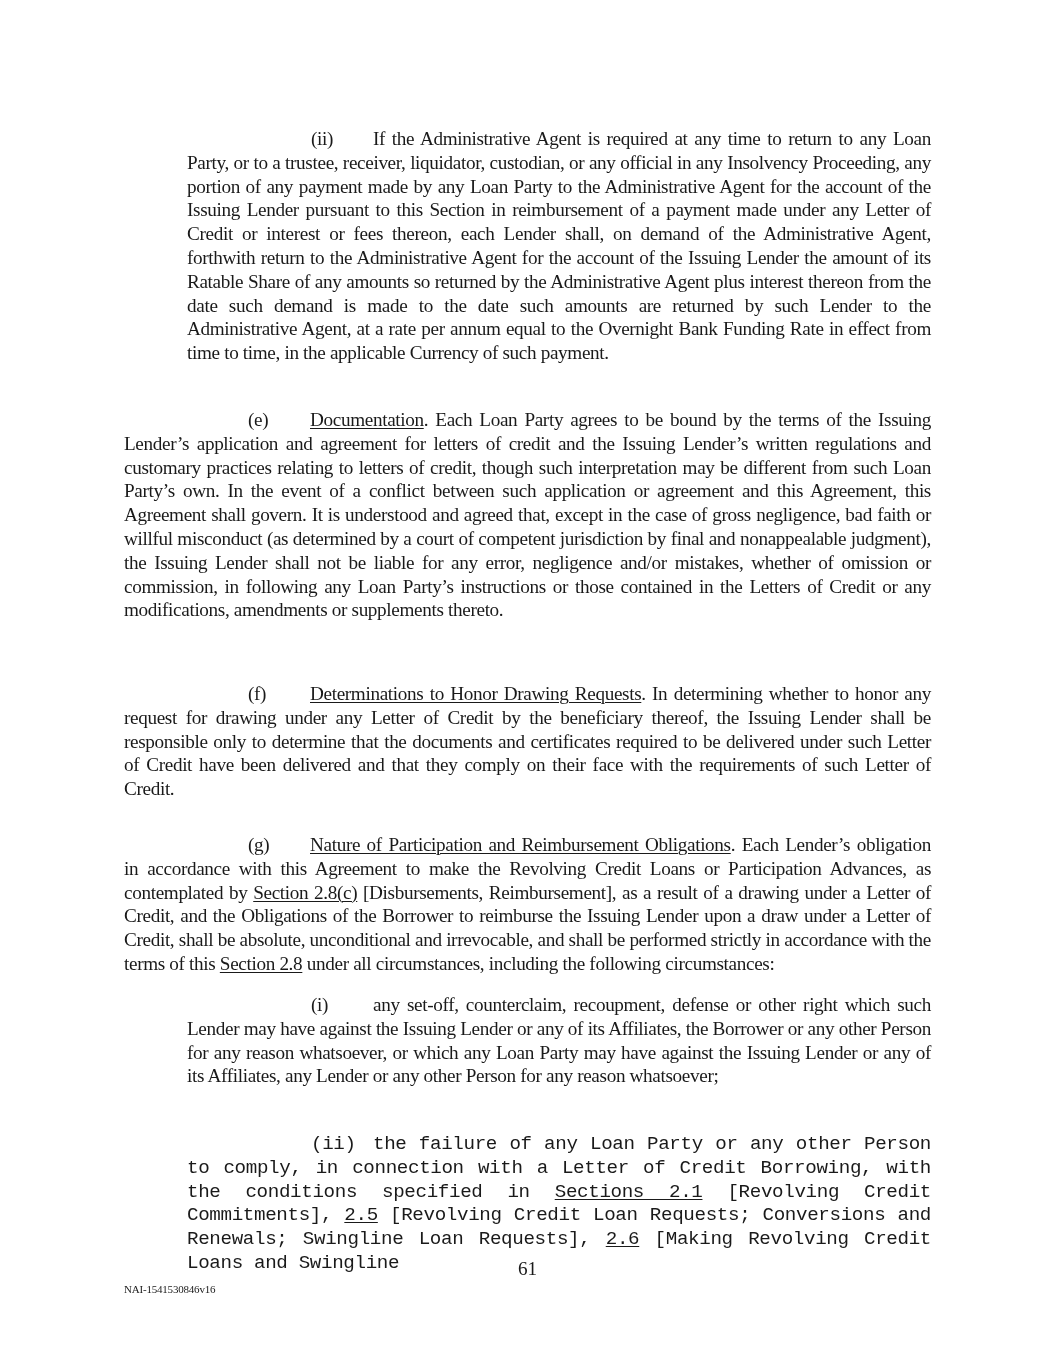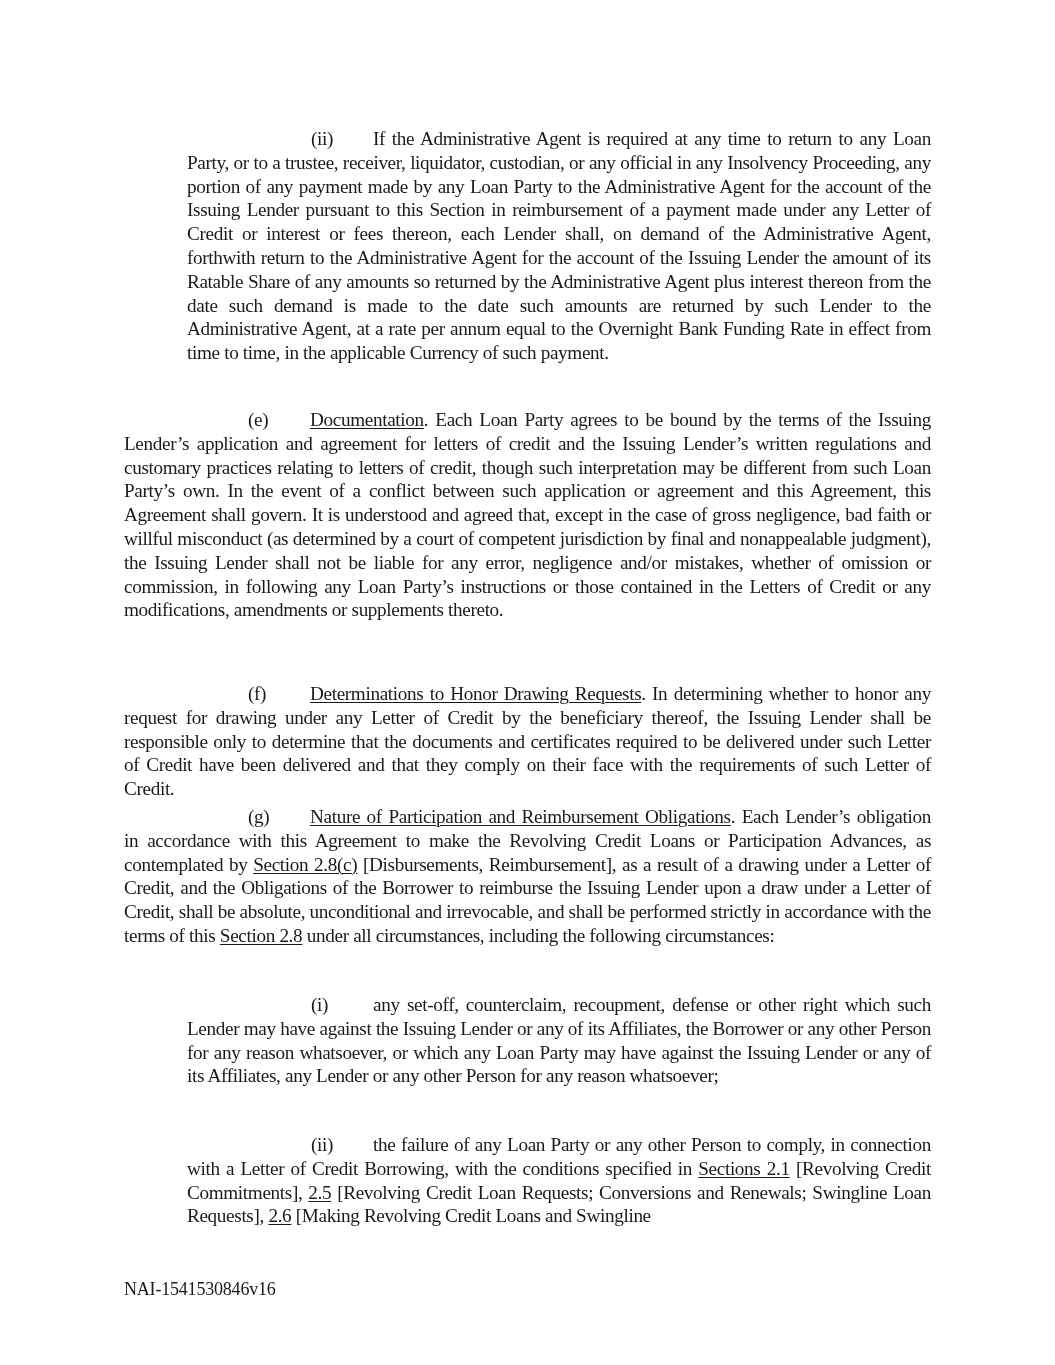--- a/index.html
+++ b/index.html
@@ -60,21 +60,21 @@
       width: 1055px;
       top: 1257px;
       text-align: center;
       font-size: 19.2px;
       line-height: 24px;
     }
     .doc-id {
       position: absolute;
       left: 124px;
       top: 1281px;
-      font-size: 18px;
+      font-size: 11px;
       line-height: 16px;
       letter-spacing: -0.2px;
     }
   </style>
 </head>
 <body>
 
 <div class="page">
 
   <div class="para sub" style="top:127px;">
@@ -82,27 +82,28 @@
   </div>
 
   <div class="para full" style="top:408px;">
     <span class="lead">(e)</span><span class="u">Documentation</span><span>.  Each Loan Party agrees to be bound by the terms of the Issuing Lender’s application and agreement for letters of credit and the Issuing Lender’s written regulations and customary practices relating to letters of credit, though such interpretation may be different from such Loan Party’s own.  In the event of a conflict between such application or agreement and this Agreement, this Agreement shall govern.  It is understood and agreed that, except in the case of gross negligence, bad faith or willful misconduct (as determined by a court of competent jurisdiction by final and nonappealable judgment), the Issuing Lender shall not be liable for any error, negligence and/or mistakes, whether of omission or commission, in following any Loan Party’s instructions or those contained in the Letters of Credit or any modifications, amendments or supplements thereto.</span>
   </div>
 
   <div class="para full" style="top:682px;">
     <span class="lead">(f)</span><span class="u">Determinations to Honor Drawing Requests</span><span>.  In determining whether to honor any request for drawing under any Letter of Credit by the beneficiary thereof, the Issuing Lender shall be responsible only to determine that the documents and certificates required to be delivered under such Letter of Credit have been delivered and that they comply on their face with the requirements of such Letter of Credit.</span>
   </div>
 
-  <div class="para full" style="top:805px;">
+  <div class="para full" style="top:833px;">
     <span class="lead">(g)</span><span class="u">Nature of Participation and Reimbursement Obligations</span><span>.  Each Lender’s obligation in accordance with this Agreement to make the Revolving Credit Loans or Participation Advances, as contemplated by </span><span class="u">Section 2.8(c)</span><span> [Disbursements, Reimbursement], as a result of a drawing under a Letter of Credit, and the Obligations of the Borrower to reimburse the Issuing Lender upon a draw under a Letter of Credit, shall be absolute, unconditional and irrevocable, and shall be performed strictly in accordance with the terms of this </span><span class="u">Section 2.8</span><span> under all circumstances, including the following circumstances:</span>
   </div>
 
   <div class="para sub" style="top:993px;font-family:Liberation Serif, serif;">
     <span class="lead">(i)</span><span>any set-off, counterclaim, recoupment, defense or other right which such Lender may have against the Issuing Lender or any of its Affiliates, the Borrower or any other Person for any reason whatsoever, or which any Loan Party may have against the Issuing Lender or any of its Affiliates, any Lender or any other Person for any reason whatsoever;</span>
   </div>
 
-  <div class="para sub" style="top:1133px;">
+  <div class="para sub" style="top:1133px;font-family:Liberation Mono, monospace;">
     <span class="lead">(ii)</span><span>the failure of any Loan Party or any other Person to comply, in connection with a Letter of Credit Borrowing, with the conditions specified in </span><span class="u">Sections 2.1</span><span> [Revolving Credit Commitments], </span><span class="u">2.5</span><span> [Revolving Credit Loan Requests; Conversions and Renewals; Swingline Loan Requests], </span><span class="u">2.6</span><span> [Making Revolving Credit Loans and Swingline</span>
   </div>
 
+  <div class="page-number">61</div>
   <div class="doc-id">NAI-1541530846v16</div>
 
 </div>
 
 </body></html>

